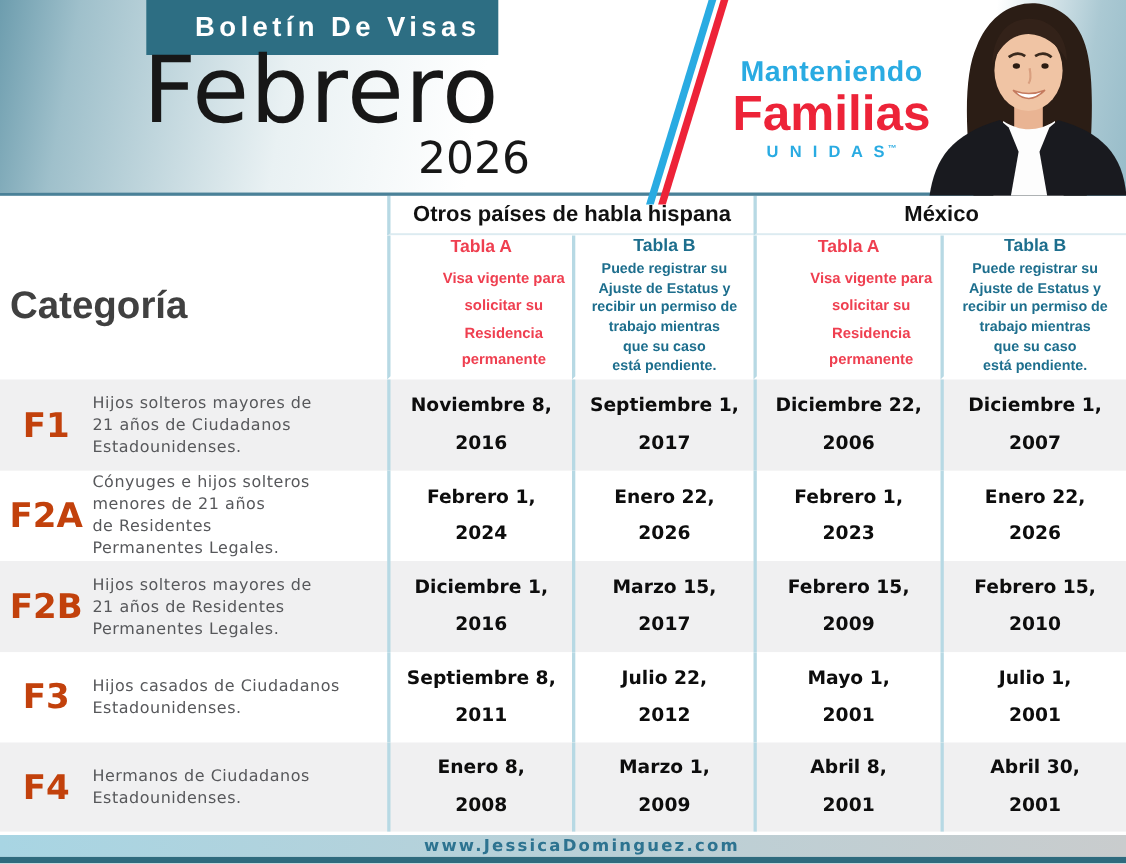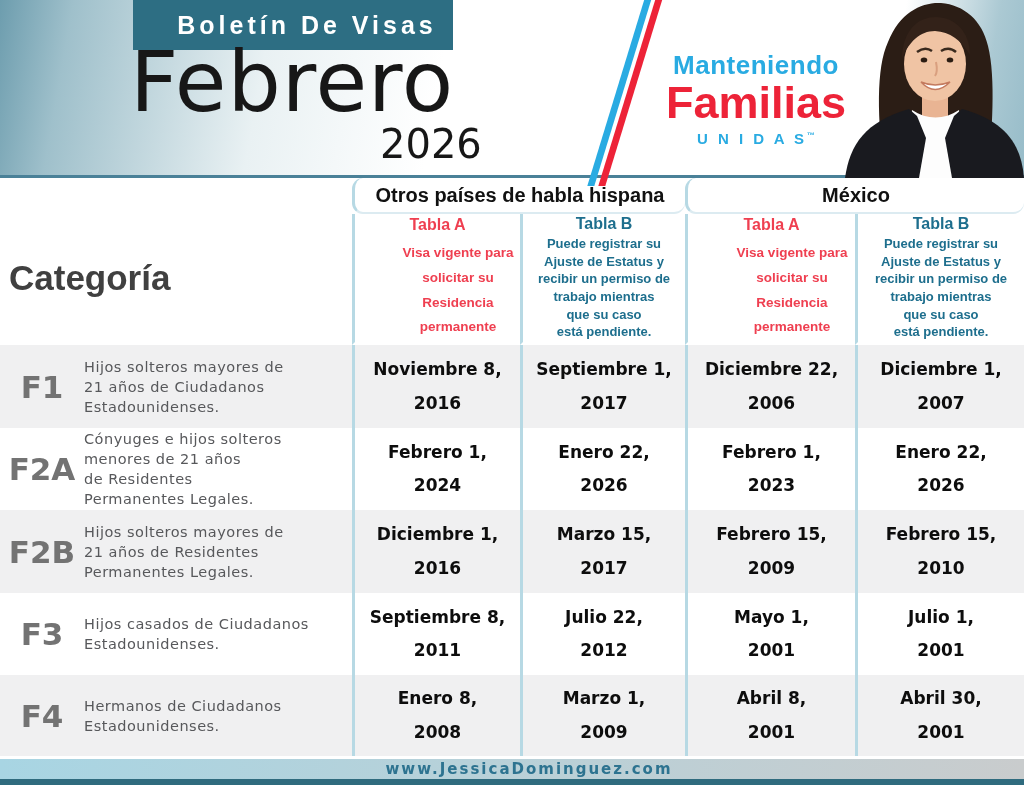--- a/index.html
+++ b/index.html
@@ -41,21 +41,20 @@
     display:grid;width:1024px;
     grid-template-columns:352px 168px 165px 170px 169px;
     grid-template-rows:36px 131px 83px 82px 83px 82px 81px;
   }
   .cell{box-sizing:border-box;background:#ffffff;}
   .bl{border-left:3px solid #b7d9e4;}
   .gh{
     display:flex;align-items:center;justify-content:center;
     font-weight:bold;font-size:20px;color:#111111;white-space:nowrap;
     border-bottom:2px solid #dcebf1;
-    border-radius:11px;
   }
   .gh-otros{grid-column:2 / span 2;}
   .gh-mex{grid-column:4 / span 2;}
   .gh-cat{grid-column:1;border-bottom:none;}
   .sh{
     display:flex;flex-direction:column;align-items:center;justify-content:center;
     text-align:center;border-bottom:3px solid #ffffff;padding:4px 2px;
   }
   .sh-cat{
     display:flex;align-items:center;justify-content:flex-start;
@@ -66,21 +65,21 @@
   .sh-desc{font-weight:bold;white-space:pre-line;}
   .shA{color:#ef3f50;}
   .shA .sh-desc{font-size:13.5px;line-height:1.85;margin-left:41px;}
   .shB{color:#1d6e8d;}
   .shB .sh-title{margin-bottom:2px;}
   .shB .sh-desc{font-size:13px;line-height:1.35;}
   .odd{background:#f0f0f1;}
   .cat{display:flex;align-items:center;}
   .code{
     width:84px;text-align:center;font-family:"DejaVu Sans",sans-serif;
-    font-weight:bold;font-size:31px;color:#737373;flex:0 0 84px;
+    font-weight:bold;font-size:31px;color:#c2410c;flex:0 0 84px;
   }
   .desc{
     flex:1;font-family:"DejaVu Sans",sans-serif;
     font-size:14.5px;color:#57585b;letter-spacing:0.5px;line-height:1.38;
     white-space:pre-line;padding-right:4px;
   }
   .date{
     display:flex;align-items:center;justify-content:center;text-align:center;
     font-family:"DejaVu Sans",sans-serif;font-weight:bold;font-size:17px;
     color:#0d0d0d;line-height:1.95;white-space:pre-line;

